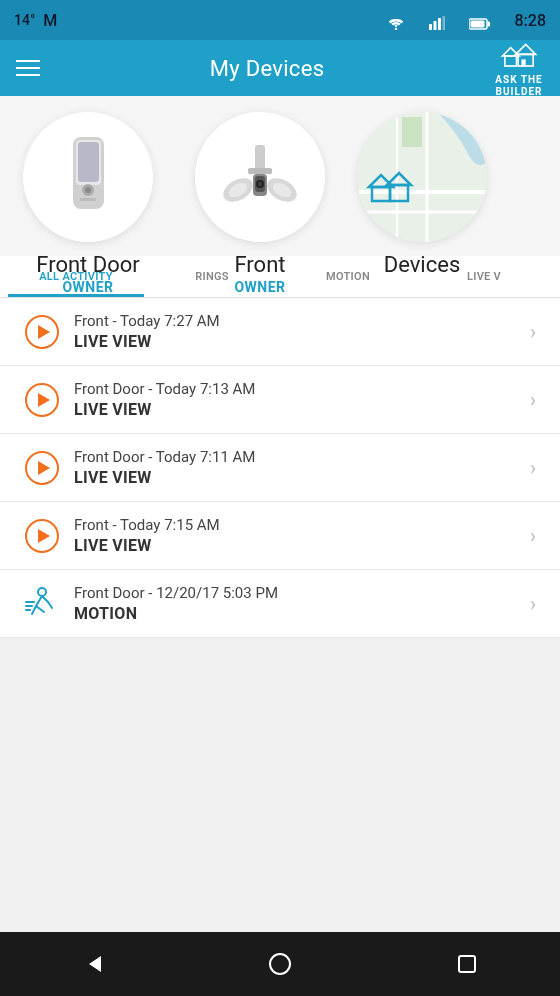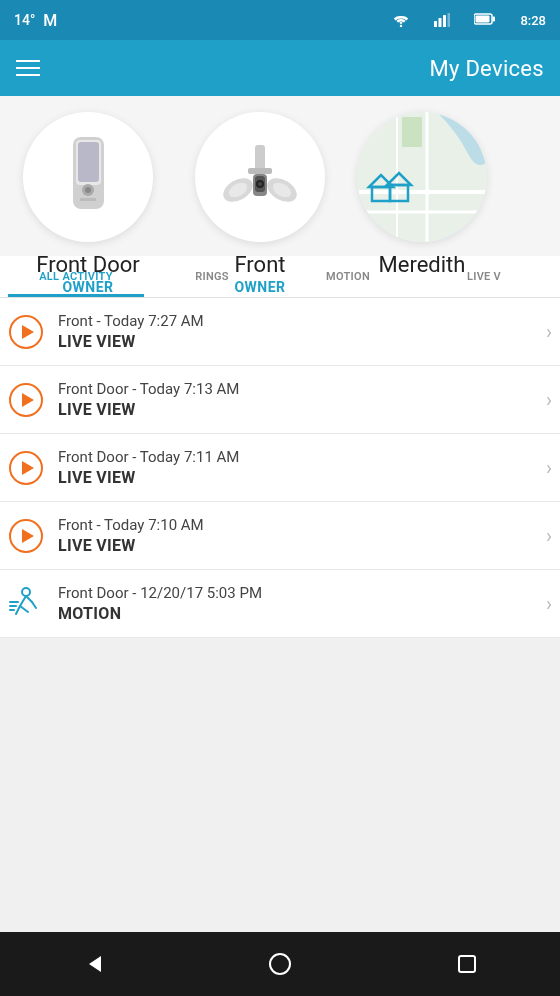--- a/index.html
+++ b/index.html
@@ -13,35 +13,35 @@
     }
 
     
     .status-bar {
       background: #1a8ab5;
       height: 40px;
       display: flex;
       align-items: center;
       justify-content: space-between;
       padding: 0 14px;
-      color: #ffffff;
+      color: #0f172a;
       font-size: 14px;
     }
     .status-left {
       display: flex;
       align-items: center;
       gap: 8px;
       font-size: 14px;
       font-weight: 500;
     }
     .status-right {
       display: flex;
-      align-items: flex-start;
+      align-items: flex-end;
       gap: 24px;
-      font-size: 13px;
+      font-size: 16px;
       font-weight: 500;
     }
 
     
     .header {
       background: #1ea0c8;
       height: 56px;
       display: flex;
       align-items: center;
       padding: 0 16px;
@@ -176,21 +176,21 @@
       bottom: 0;
       left: 0;
       right: 0;
       height: 3px;
       background: #1ea0c8;
     }
     .activity-item {
       background: white;
       display: flex;
       align-items: center;
-      padding: 14px 8px;
+      padding: 14px 24px;
       border-bottom: 1px solid #e8e8e8;
       cursor: pointer;
     }
     .activity-icon {
       width: 36px;
       height: 36px;
       margin-right: 14px;
       flex-shrink: 0;
       display: flex;
       align-items: center;
@@ -295,20 +295,33 @@
   </div>
 </div>
 
 <div class="header">
   <div class="header-menu">
     <span></span>
     <span></span>
     <span></span>
   </div>
   <span class="header-title">My Devices</span>
+  <div class="header-logo">
+
+    <svg class="logo-house" viewBox="0 0 60 40" fill="white">
+      <polygon points="10,20 20,10 30,20" fill="none" stroke="white" stroke-width="2"></polygon>
+      <rect x="13" y="20" width="14" height="12" fill="none" stroke="white" stroke-width="2"></rect>
+      <polygon points="26,18 38,6 50,18" fill="none" stroke="white" stroke-width="2"></polygon>
+      <rect x="29" y="18" width="18" height="14" fill="none" stroke="white" stroke-width="2"></rect>
+      <rect x="33" y="24" width="5" height="8" fill="white"></rect>
+    </svg>
+    <div class="logo-text">
+      <span>ASK THE</span><br><span>BUILDER</span>
+    </div>
+  </div>
 </div>
 
 <div class="devices-section" style="height:160px; padding: 16px 8px 8px;">
 
   <div class="device-card">
     <div class="device-circle">
 
       <svg class="doorbell-device" viewBox="0 0 55 90">
         <rect x="12" y="5" width="31" height="72" rx="8" fill="#d0d0d0"></rect>
         <rect x="15" y="8" width="25" height="45" rx="4" fill="#e8e8e8"></rect>
@@ -367,21 +380,21 @@
 
             <polygon points="0,20 12,8 24,20" fill="none" stroke="#1ea0c8" stroke-width="2.5"></polygon>
             <rect x="3" y="20" width="18" height="14" fill="none" stroke="#1ea0c8" stroke-width="2.5"></rect>
 
             <polygon points="18,18 30,6 42,18" fill="none" stroke="#1ea0c8" stroke-width="2.5"></polygon>
             <rect x="21" y="18" width="18" height="16" fill="none" stroke="#1ea0c8" stroke-width="2.5"></rect>
           </g>
         </svg>
       </div>
     </div>
-    <div class="device-name">Meredith</div>
+    <div class="device-name">Devices</div>
     <div class="device-role" style="visibility:hidden;">-</div>
   </div>
 </div>
 
 <div class="tabs">
   <div class="tab active">ALL ACTIVITY</div>
   <div class="tab">RINGS</div>
   <div class="tab">MOTION</div>
   <div class="tab">LIVE V</div>
 </div>
@@ -427,21 +440,21 @@
     <div class="activity-chevron">›</div>
   </div>
 
   <div class="activity-item">
     <div class="activity-icon">
       <div class="play-circle">
         <div class="play-triangle"></div>
       </div>
     </div>
     <div class="activity-content">
-      <div class="activity-title">Front - Today 7:10 AM</div>
+      <div class="activity-title">Front - Today 7:15 AM</div>
       <div class="activity-type">LIVE VIEW</div>
     </div>
     <div class="activity-chevron">›</div>
   </div>
 
   <div class="activity-item">
     <div class="activity-icon">
 
       <svg width="36" height="36" viewBox="0 0 36 36">
 

